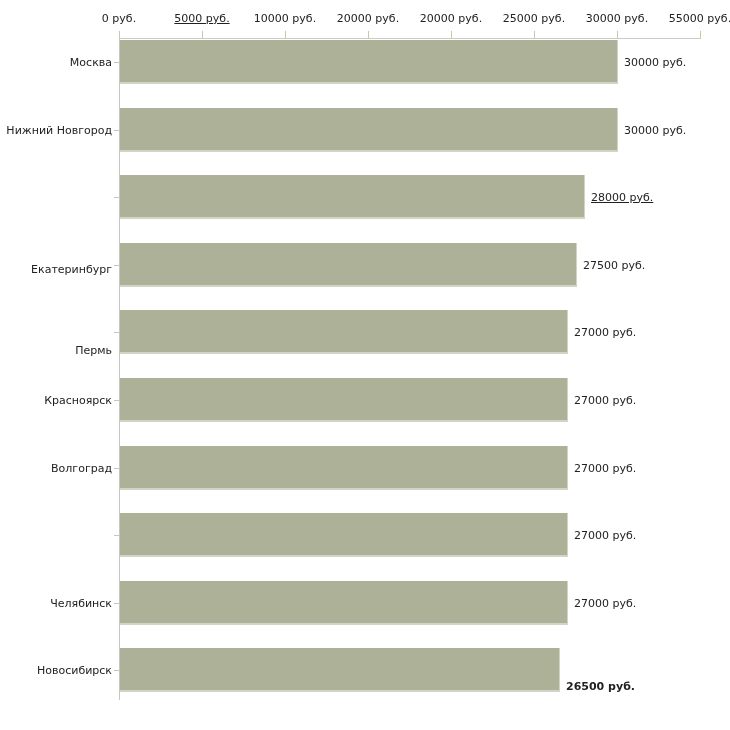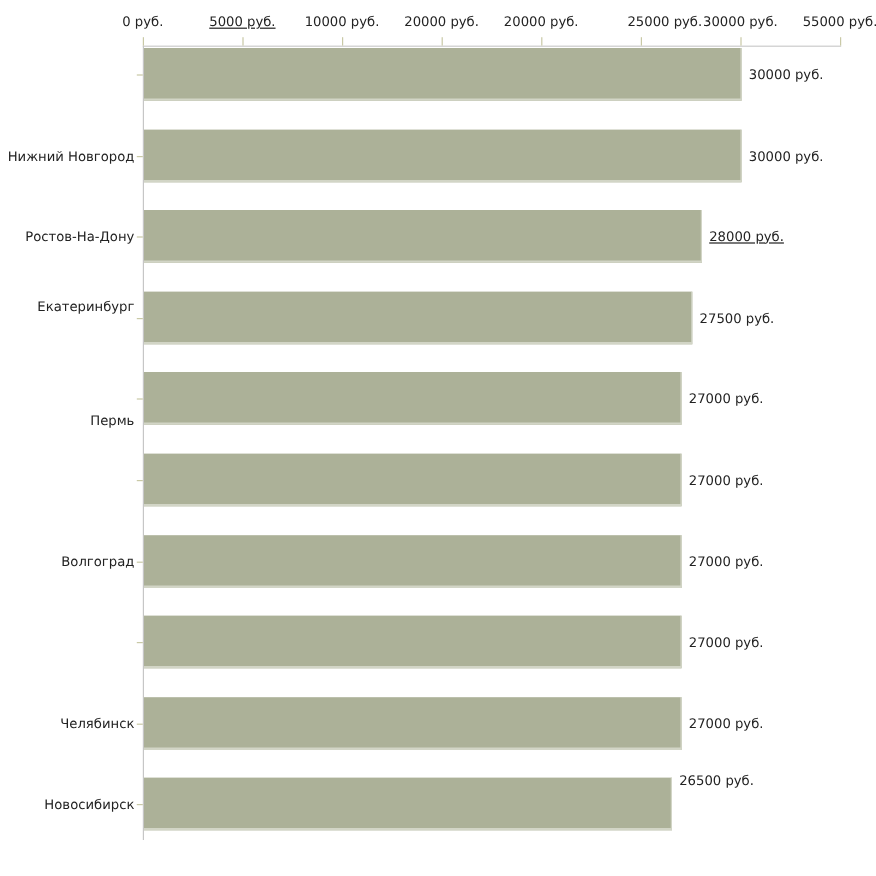--- a/index.html
+++ b/index.html
@@ -85,56 +85,57 @@
       <div class="x-tick-label" style="left: 119px; top: 12px;">0 руб.</div>
       <div class="x-tick" style="left: 202px; top: 31px;"></div>
       <div class="x-tick-label" style="left: 202px; top: 12px; text-decoration: underline;">5000 руб.</div>
       <div class="x-tick" style="left: 285px; top: 31px;"></div>
       <div class="x-tick-label" style="left: 285px; top: 12px;">10000 руб.</div>
       <div class="x-tick" style="left: 368px; top: 31px;"></div>
       <div class="x-tick-label" style="left: 368px; top: 12px;">20000 руб.</div>
       <div class="x-tick" style="left: 451px; top: 31px;"></div>
       <div class="x-tick-label" style="left: 451px; top: 12px;">20000 руб.</div>
       <div class="x-tick" style="left: 534px; top: 31px;"></div>
-      <div class="x-tick-label" style="left: 554px; top: 12px;">25000 руб.</div>
+      <div class="x-tick-label" style="left: 534px; top: 12px;">25000 руб.</div>
       <div class="x-tick" style="left: 617px; top: 31px;"></div>
       <div class="x-tick-label" style="left: 617px; top: 12px;">30000 руб.</div>
       <div class="x-tick" style="left: 700px; top: 31px;"></div>
       <div class="x-tick-label" style="left: 700px; top: 12px;">55000 руб.</div>
+      <div class="cat-label" style="top: 40px; height: 44px; width: 112px;">Москва</div>
       <div class="cat-tick" style="left: 114px; top: 62px; width: 5px;"></div>
       <div class="bar" style="left: 120px; top: 40px; width: 498px; height: 44px;"></div>
       <div class="value-label" style="left: 624px; top: 40px; height: 44px;">30000 руб.</div>
       <div class="cat-label" style="top: 108px; height: 44px; width: 112px;">Нижний Новгород</div>
       <div class="cat-tick" style="left: 114px; top: 130px; width: 5px;"></div>
       <div class="bar" style="left: 120px; top: 108px; width: 498px; height: 44px;"></div>
       <div class="value-label" style="left: 624px; top: 108px; height: 44px;">30000 руб.</div>
-      <div class="cat-label" style="top: 175px; height: 44px; width: 112px;">Ростов-На-Дону</div>
       <div class="cat-tick" style="left: 114px; top: 197px; width: 5px;"></div>
       <div class="bar" style="left: 120px; top: 175px; width: 465px; height: 44px;"></div>
       <div class="value-label" style="left: 591px; top: 175px; height: 44px; text-decoration: underline;">28000 руб.</div>
-      <div class="cat-label" style="top: 233px; height: 44px; width: 112px;">Екатеринбург</div>
+      <div class="cat-label" style="top: 247px; height: 44px; width: 112px;">Екатеринбург</div>
       <div class="cat-tick" style="left: 114px; top: 265px; width: 5px;"></div>
       <div class="bar" style="left: 120px; top: 243px; width: 457px; height: 44px;"></div>
       <div class="value-label" style="left: 583px; top: 243px; height: 44px;">27500 руб.</div>
       <div class="cat-label" style="top: 328px; height: 44px; width: 112px;">Пермь</div>
       <div class="cat-tick" style="left: 114px; top: 332px; width: 5px;"></div>
       <div class="bar" style="left: 120px; top: 310px; width: 448px; height: 44px;"></div>
       <div class="value-label" style="left: 574px; top: 310px; height: 44px;">27000 руб.</div>
+      <div class="cat-label" style="top: 378px; height: 44px; width: 112px;">Красноярск</div>
       <div class="cat-tick" style="left: 114px; top: 400px; width: 5px;"></div>
       <div class="bar" style="left: 120px; top: 378px; width: 448px; height: 44px;"></div>
       <div class="value-label" style="left: 574px; top: 378px; height: 44px;">27000 руб.</div>
       <div class="cat-label" style="top: 446px; height: 44px; width: 112px;">Волгоград</div>
       <div class="cat-tick" style="left: 114px; top: 468px; width: 5px;"></div>
       <div class="bar" style="left: 120px; top: 446px; width: 448px; height: 44px;"></div>
       <div class="value-label" style="left: 574px; top: 446px; height: 44px;">27000 руб.</div>
       <div class="cat-tick" style="left: 114px; top: 535px; width: 5px;"></div>
       <div class="bar" style="left: 120px; top: 513px; width: 448px; height: 44px;"></div>
       <div class="value-label" style="left: 574px; top: 513px; height: 44px;">27000 руб.</div>
       <div class="cat-label" style="top: 581px; height: 44px; width: 112px;">Челябинск</div>
       <div class="cat-tick" style="left: 114px; top: 603px; width: 5px;"></div>
       <div class="bar" style="left: 120px; top: 581px; width: 448px; height: 44px;"></div>
       <div class="value-label" style="left: 574px; top: 581px; height: 44px;">27000 руб.</div>
       <div class="cat-label" style="top: 648px; height: 44px; width: 112px; text-align: center;">Новосибирск</div>
       <div class="cat-tick" style="left: 114px; top: 670px; width: 5px;"></div>
       <div class="bar" style="left: 120px; top: 648px; width: 440px; height: 44px;"></div>
-      <div class="value-label" style="left: 566px; top: 628px; height: 44px;">26500 руб.</div>
+      <div class="value-label" style="left: 566px; top: 664px; height: 44px; font-weight: bold;">26500 руб.</div>
     </div>
 </div>
 
 </body></html>

